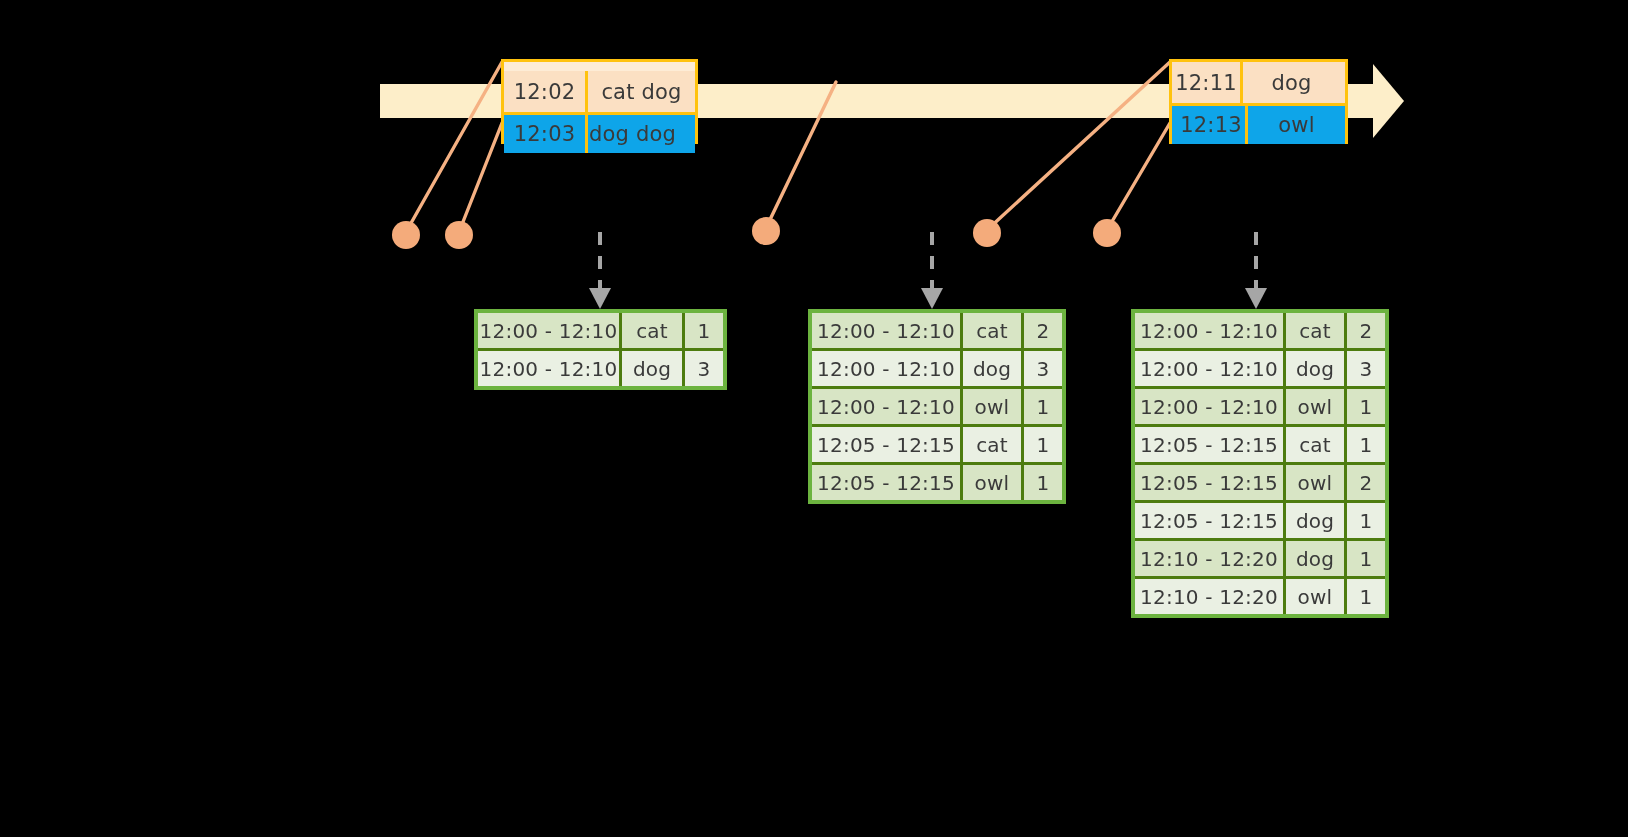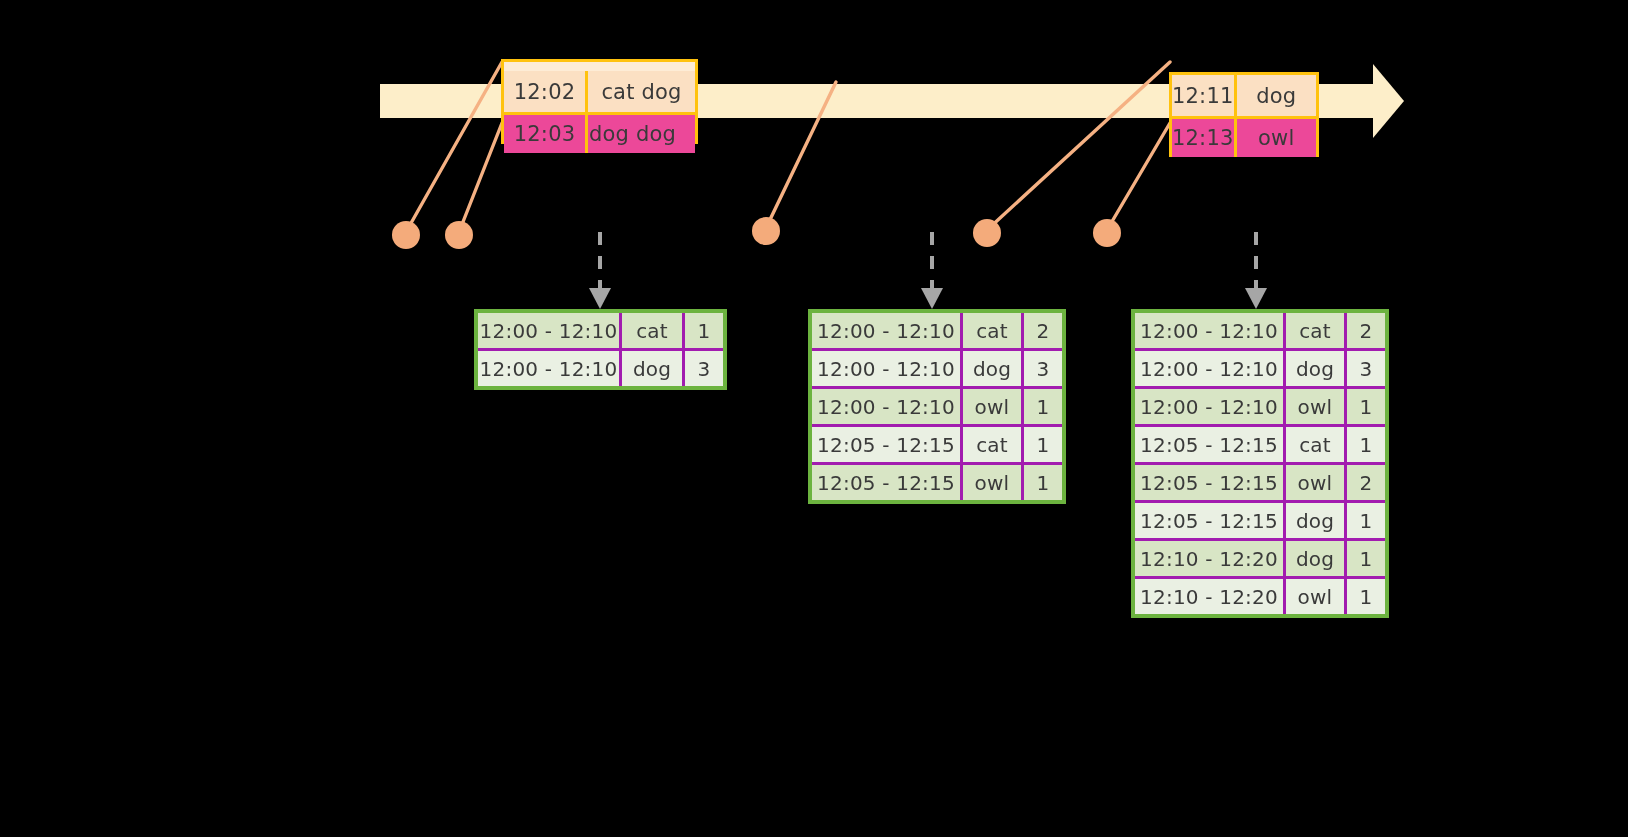--- a/index.html
+++ b/index.html
@@ -17,41 +17,41 @@
     border:3px solid #ffc20e;
     box-sizing:border-box;
     background:#fdecd6;
   }
   .event-row{
     display:flex;
     box-sizing:border-box;
   }
   .event-row + .event-row{border-top:3px solid #ffc20e;}
   .event-row.shade-a{background:#fbe0c3;}
-  .event-row.shade-b{background:#ec4899;}
+  .event-row.shade-b{background:#0ea5e9;}
   .ev-time{
     box-sizing:border-box;
     display:flex;align-items:center;justify-content:center;
     font-size:21px;
     border-right:3px solid #ffc20e;
     letter-spacing:.2px;
   }
   .ev-words{
     box-sizing:border-box;
     display:flex;align-items:center;justify-content:center;
     font-size:21px;
     letter-spacing:.2px;
   }
 
   
   .res-table{
     position:absolute;
     border:4px solid #6cb33f;
     box-sizing:border-box;
-    background:#a21caf;
+    background:#4d7c0f;
   }
   .res-row{display:flex;box-sizing:border-box;}
   .res-row + .res-row{margin-top:3px;}
   .res-cell{
     box-sizing:border-box;
     display:flex;align-items:center;justify-content:center;
     font-size:20px;
     height:35px;
     letter-spacing:.2px;
   }
@@ -111,21 +111,21 @@
       <div class="ev-time" style="width:84px;">12:02</div>
       <div class="ev-words" style="width:107px;">cat dog</div>
     </div>
     <div class="event-row shade-b" style="height:41px;">
       <div class="ev-time" style="width:84px;">12:03</div>
       <div class="ev-words" style="width:89px;border-radius:17px;">dog dog</div>
     </div>
   </div>
 
 
-  <div class="event-box" style="left:1169px;top:72px;width:150px;height:85px;">
+  <div class="event-box" style="left:1169px;top:59px;width:179px;height:85px;">
     <div class="event-row shade-a" style="height:41px;">
       <div class="ev-time" style="width:71px;">12:11</div>
       <div class="ev-words" style="width:97px;">dog</div>
     </div>
     <div class="event-row shade-b" style="height:41px;justify-content:flex-end;">
       <div class="ev-time" style="width:71px;">12:13</div>
       <div class="ev-words" style="width:97px;">owl</div>
     </div>
   </div>
 

